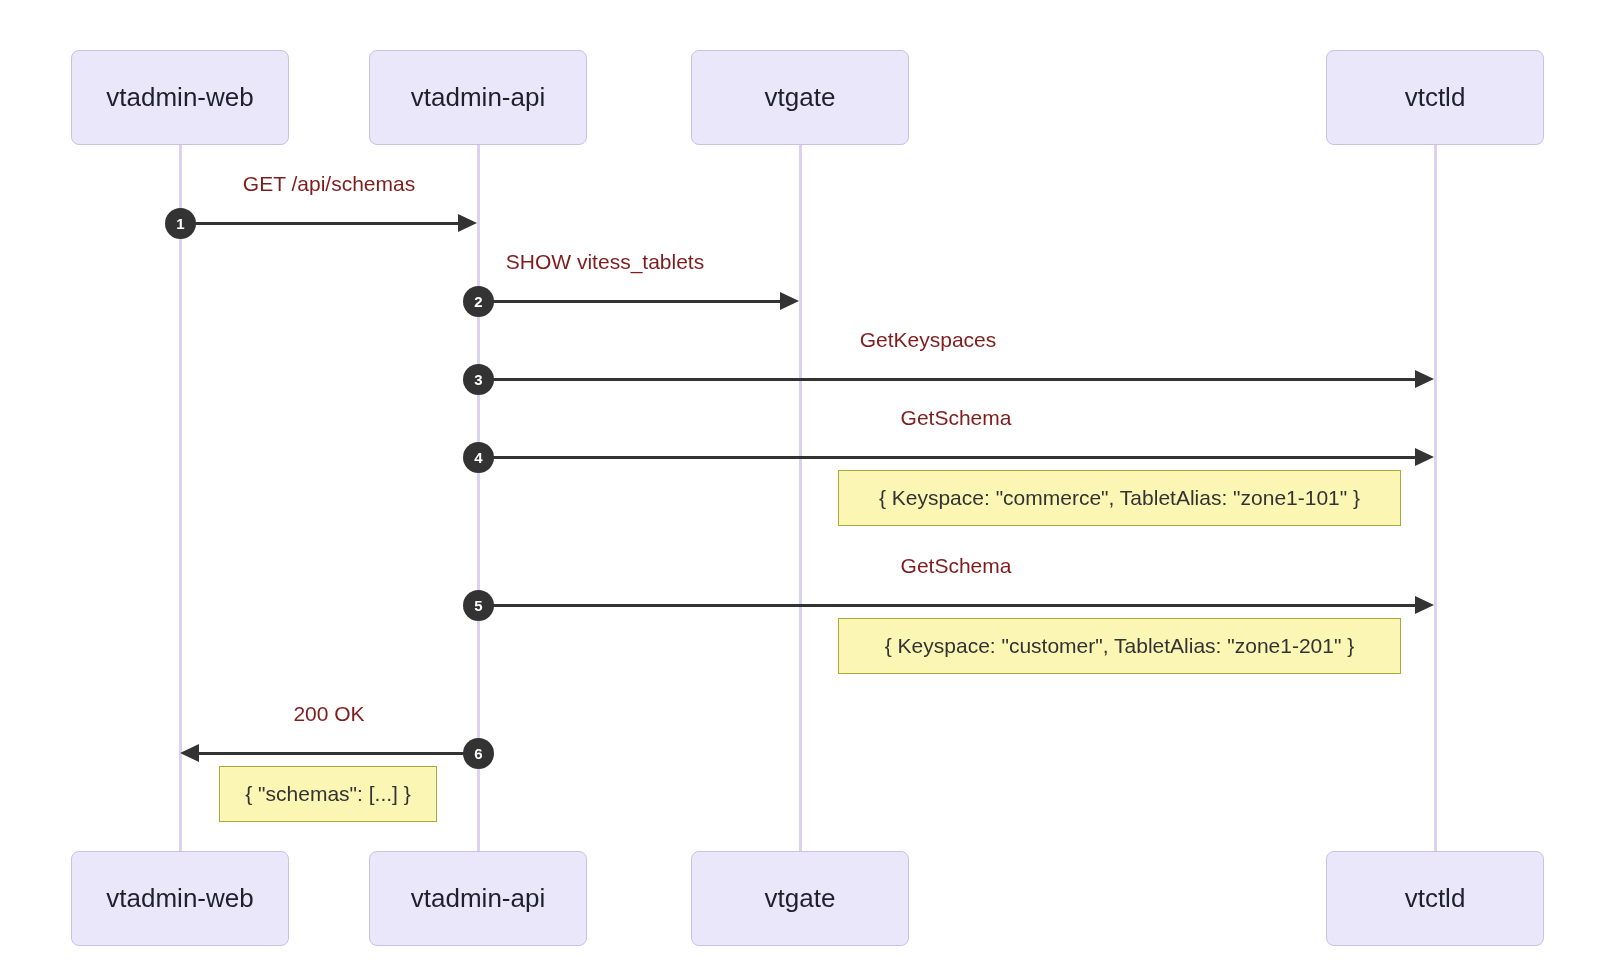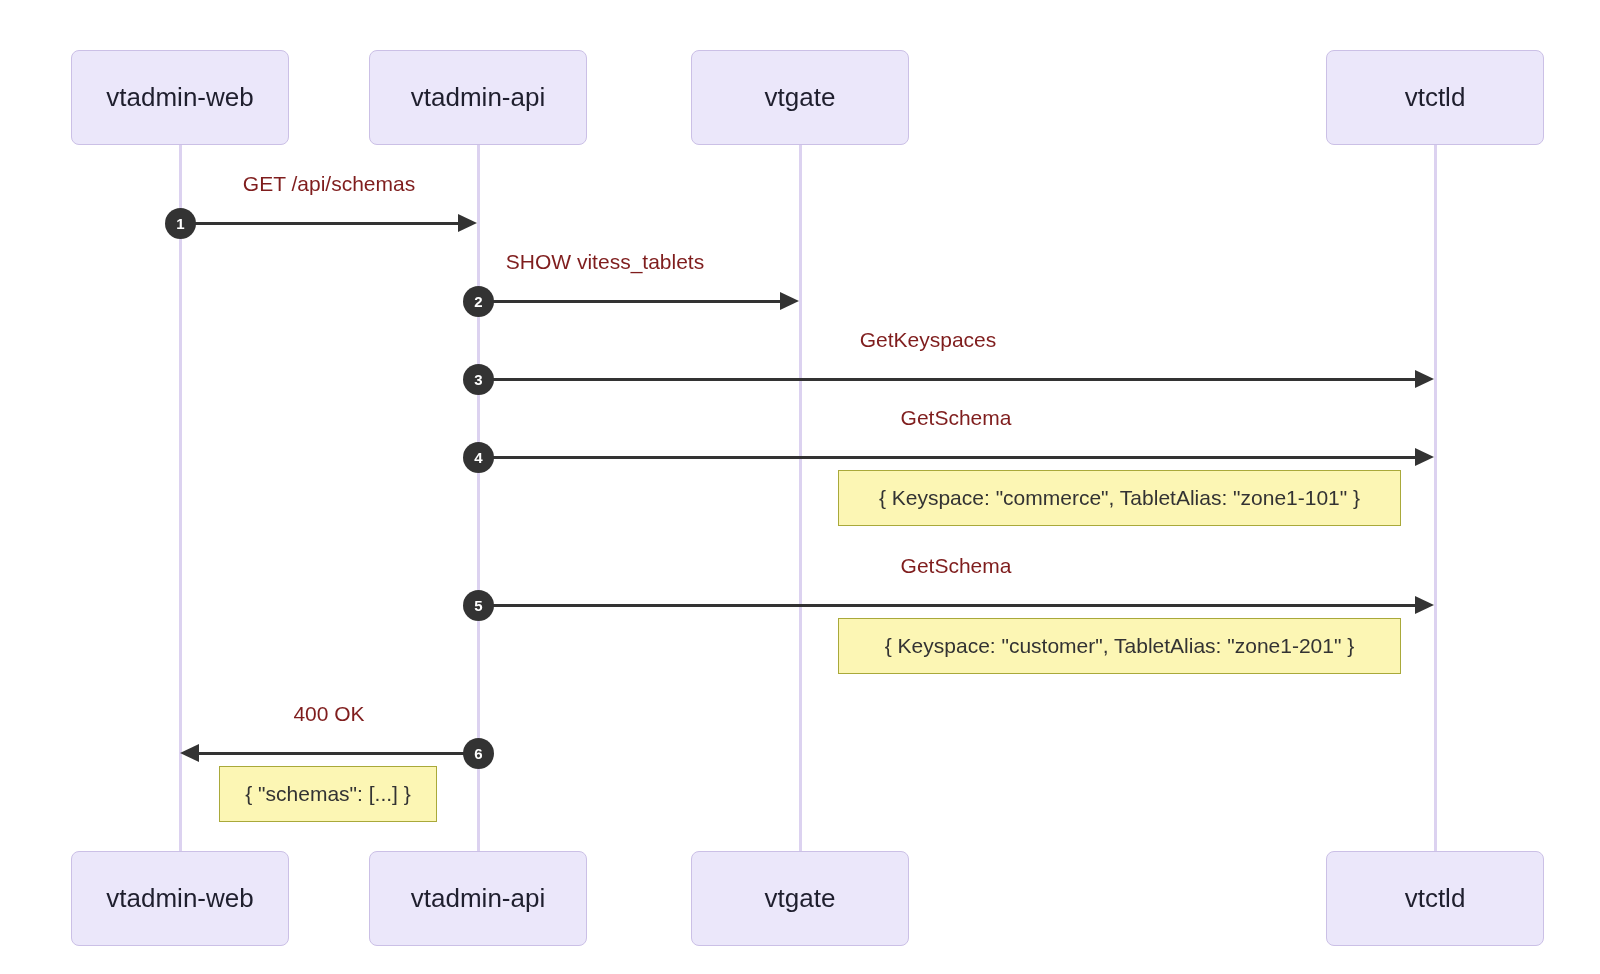--- a/index.html
+++ b/index.html
@@ -153,21 +153,21 @@
 
   <div class="msg-label" style="left:956px; top:554px;">GetSchema</div>
   <div class="msg-line" style="left:478px; top:604px; width:939px;"></div>
   <div class="arrowhead right" style="left:1415px; top:596px;"></div>
   <div class="seq-badge" style="left:463px; top:590px;">5</div>
 
   <div class="note-box" style="left:838px; top:618px; width:563px; height:56px;">
     <span>{ Keyspace: "customer", TabletAlias: "zone1-201" }</span>
   </div>
 
-  <div class="msg-label" style="left:329px; top:702px;">400 OK</div>
+  <div class="msg-label" style="left:329px; top:702px;">200 OK</div>
   <div class="msg-line" style="left:198px; top:752px; width:280px;"></div>
   <div class="arrowhead left" style="left:180px; top:744px;"></div>
   <div class="seq-badge" style="left:463px; top:738px;">6</div>
 
   <div class="note-box" style="left:219px; top:766px; width:218px; height:56px;">
     <span>{ "schemas": [...] }</span>
   </div>
 
 </div>
 

